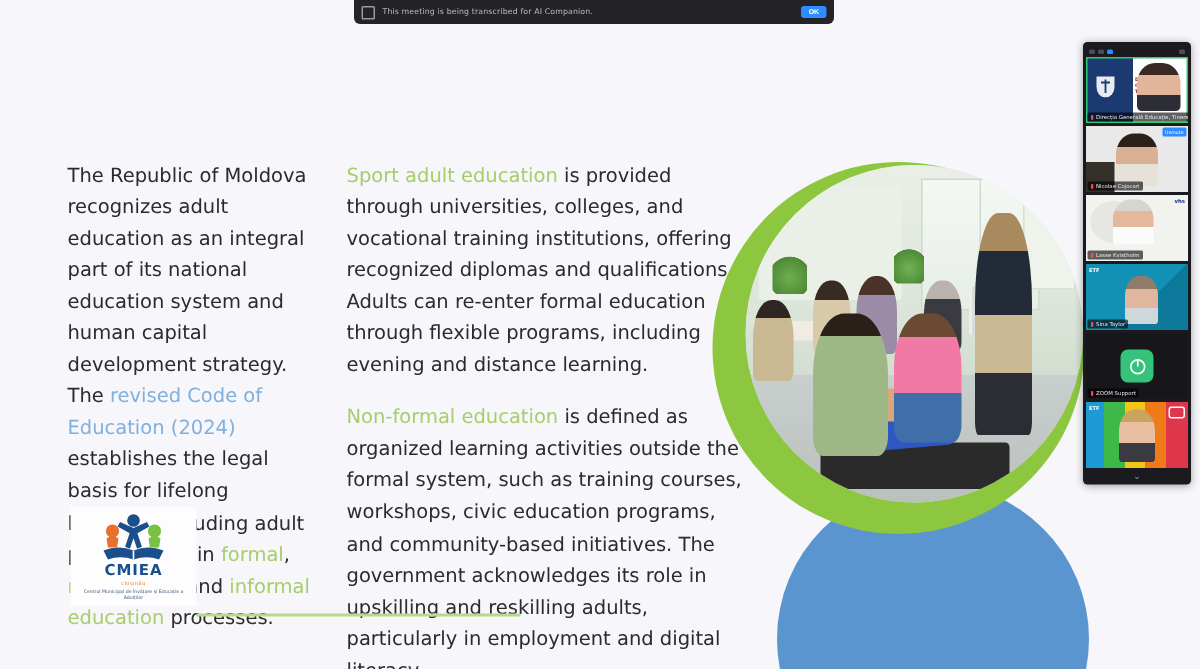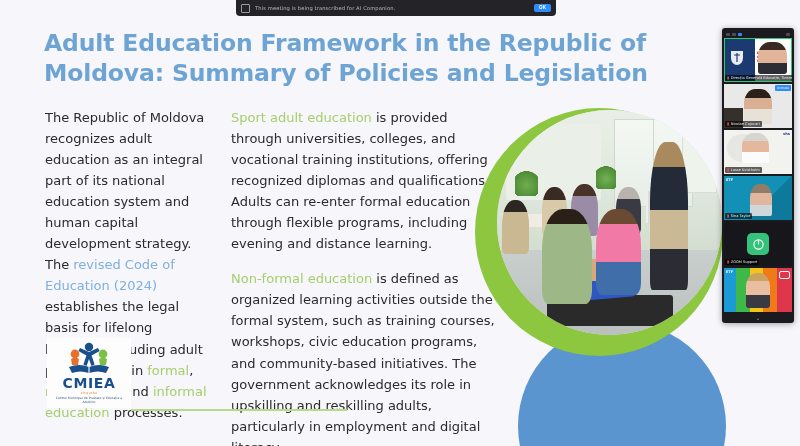--- a/index.html
+++ b/index.html
@@ -108,21 +108,21 @@
   .ph .bluebag{position:absolute;left:32%;top:72%;width:30%;height:12%;
       background:#2f57c4;border-radius:6px;transform:rotate(-5deg);}
   .ph .blackmat{position:absolute;left:22%;top:82%;width:56%;height:14%;
       background:#2a2a2a;border-radius:3px;}
 
   
   #logo{position:absolute;left:47px;top:338px;width:84px;z-index:10;
         background:#fdfdfd;padding:4px 3px 3px;box-sizing:border-box;text-align:center;}
   #logo .mark{position:relative;height:33px;}
   #logo .mark svg{display:block;margin:0 auto;}
-  #logo .name{color:#1a4f8c;font-weight:bold;font-size:14px;letter-spacing:.6px;line-height:1;margin-top:1px;}
+  #logo .name{color:#1a4f8c;font-weight:bold;font-size:10px;letter-spacing:.6px;line-height:1;margin-top:1px;}
   #logo .city{color:#e07b2a;font-size:3.4px;letter-spacing:.3px;margin-top:1px;}
   #logo .full{color:#3b5a7a;font-size:3.1px;line-height:1.28;margin-top:2px;}
 
   
   #green-rule{position:absolute;left:131px;top:409px;width:216px;height:1.6px;background:#b9d98a;z-index:8;}
 
   
   #zoom-strip{
     position:absolute;right:6px;top:28px;width:72px;
     background:#1b1b1f;border-radius:3px;padding:2px;box-sizing:border-box;z-index:50;
@@ -181,21 +181,20 @@
   .t6 .etf{position:absolute;left:2px;top:2px;color:#fff;font-size:3.4px;font-weight:bold;}
   .t6 .camoff{position:absolute;right:2px;top:3px;width:9px;height:6px;border:1px solid #fff;border-radius:2px;}
   #zoom-strip .chev{height:7px;display:flex;align-items:center;justify-content:center;
       color:#9a9aa2;font-size:6px;}
 </style>
 </head>
 <body>
 
 <div id="slide">
 
-  <div id="title">Adult Education Framework in the Republic of Moldova: Summary of Policies and Legislation</div>
 
   <div class="col" id="col-left">
     <span>The Republic of Moldova recognizes adult education as an integral part of its national education system and human capital development strategy. The </span><span class="acc-blue">revised Code of Education (2024)</span><span> establishes the legal basis for lifelong learning, including adult participation in </span><span class="acc-green">formal</span><span>, </span><span class="acc-green">non-formal</span><span>, and </span><span class="acc-green">informal education</span><span> processes.</span>
   </div>
 
   <div class="col" id="col-right">
     <p><span class="acc-green">Sport adult education</span><span> is provided through universities, colleges, and vocational training institutions, offering recognized diplomas and qualifications. Adults can re-enter formal education through flexible programs, including evening and distance learning.</span></p>
     <p><span class="acc-green">Non-formal education</span><span> is defined as organized learning activities outside the formal system, such as training courses, workshops, civic education programs, and community-based initiatives. The government acknowledges its role in upskilling and reskilling adults, particularly in employment and digital literacy.</span></p>
   </div>
 

